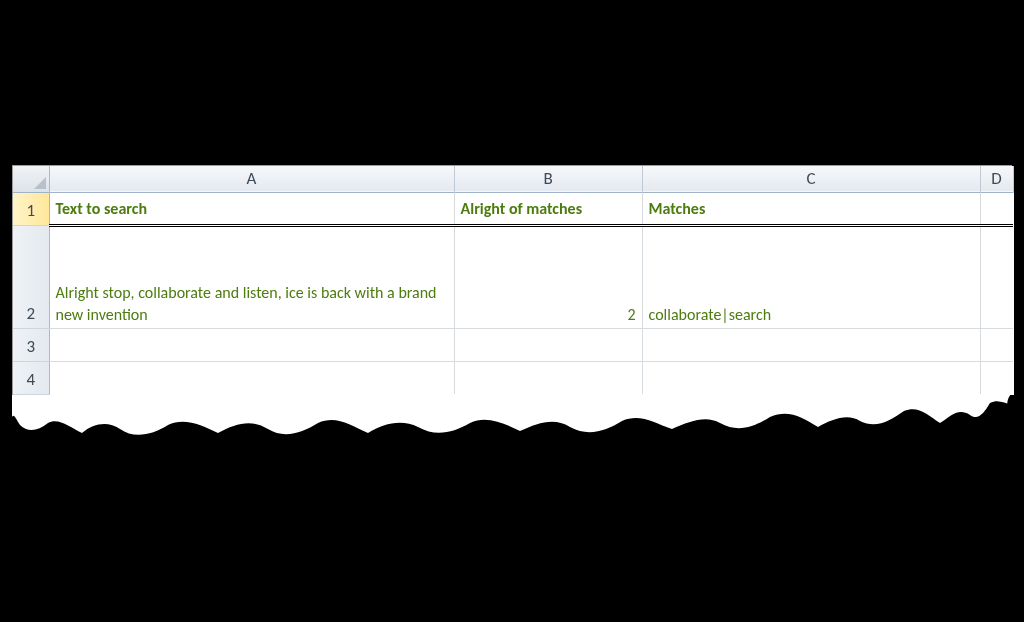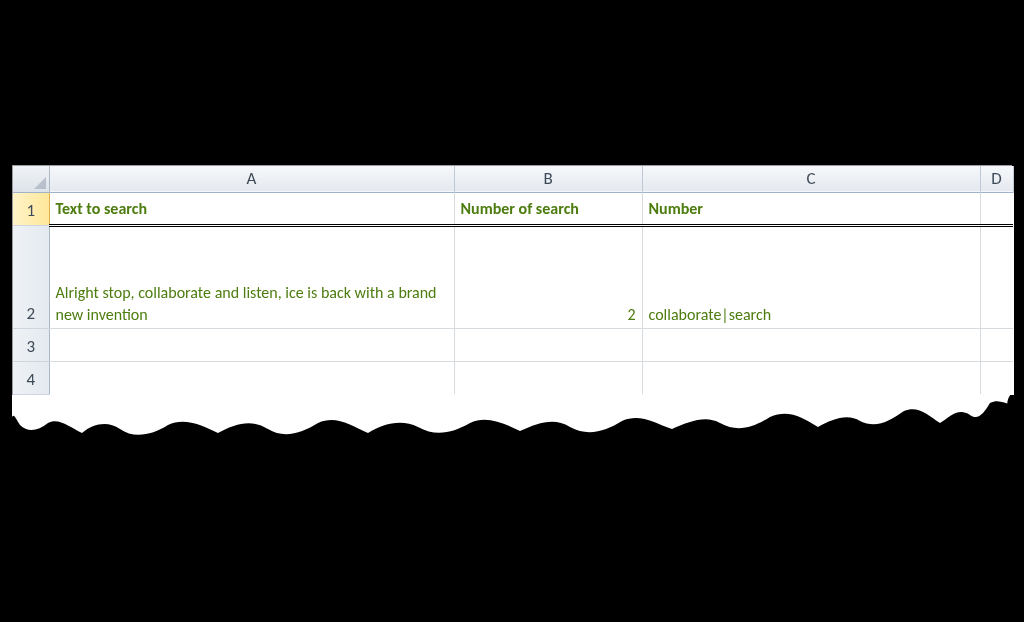--- a/index.html
+++ b/index.html
@@ -155,22 +155,22 @@
         </td>
         <td>A</td>
         <td>B</td>
         <td>C</td>
         <td>D</td>
       </tr>
 
       <tr class="r1">
         <td class="rowhead selected">1</td>
         <td class="cell">Text to search</td>
-        <td class="cell">Number of search</td>
-        <td class="cell">Number</td>
+        <td class="cell">Alright of matches</td>
+        <td class="cell">Matches</td>
         <td class="cell colD"></td>
       </tr>
 
       <tr class="r2">
         <td class="rowhead">2</td>
         <td class="cell" style="white-space:normal;margin-left:40px;">Alright stop, collaborate and listen, ice is back with a brand new invention</td>
         <td class="cell right">2</td>
         <td class="cell">collaborate|search</td>
         <td class="cell colD"></td>
       </tr>

